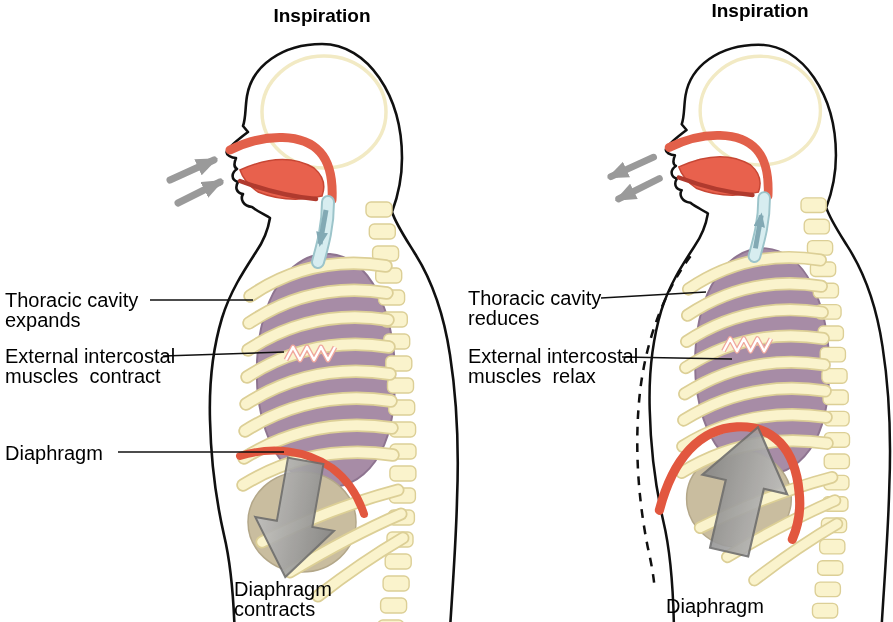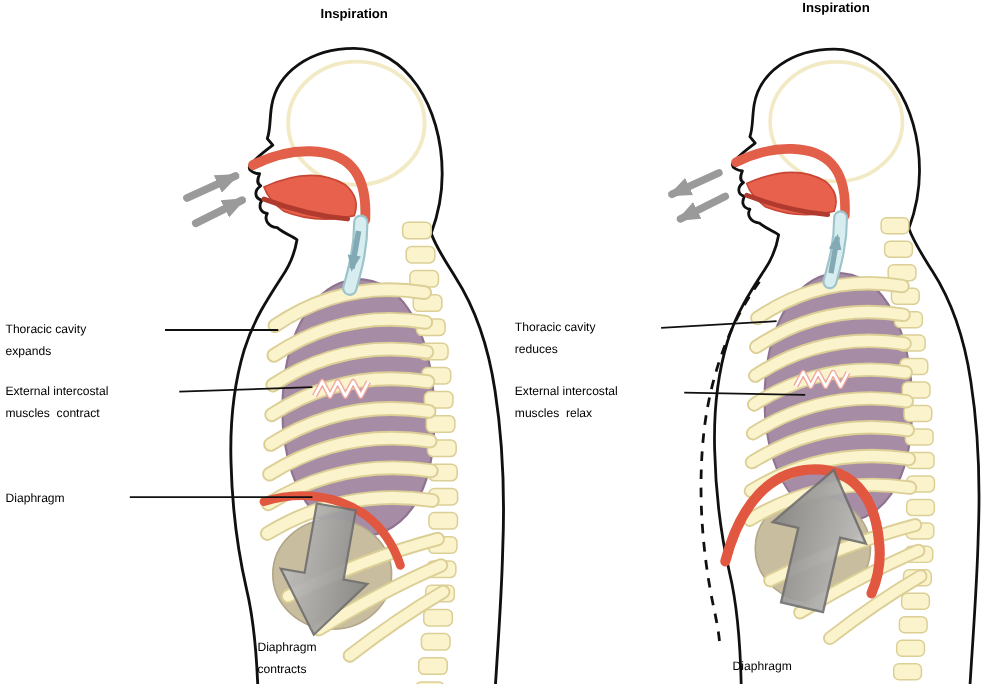--- a/index.html
+++ b/index.html
@@ -1,21 +1,21 @@
 <!DOCTYPE html>
 <html><head>
 <meta charset="utf-8">
 <style>
   *{margin:0;padding:0;box-sizing:border-box}
   html,body{background:#fff}
   .stage{position:relative;width:893px;height:622px;background:#fff;overflow:hidden;
          font-family:"Liberation Sans",sans-serif;color:#000}
   .stage svg{position:absolute;left:0;top:0}
-  .title{position:absolute;font-size:12px;font-weight:bold;text-align:center;white-space:pre-wrap}
-  .lbl{position:absolute;font-size:11px;line-height:20px;white-space:pre-wrap}
+  .title{position:absolute;font-size:19px;font-weight:bold;text-align:center;white-space:pre-wrap}
+  .lbl{position:absolute;font-size:20px;line-height:20px;white-space:pre-wrap}
 </style>
 </head>
 <body>
 
 <div class="stage">
 
   <svg id="anatomy-svg" width="893" height="622" viewBox="0 0 893 622">
  <defs>
   <marker id="ah-gray" viewBox="0 0 10 8" refX="8" refY="4" markerWidth="22" markerHeight="18" markerUnits="userSpaceOnUse" orient="auto">
           <path d="M0,0 L10,4 L0,8 Z" fill="#9A9A9A"></path>

